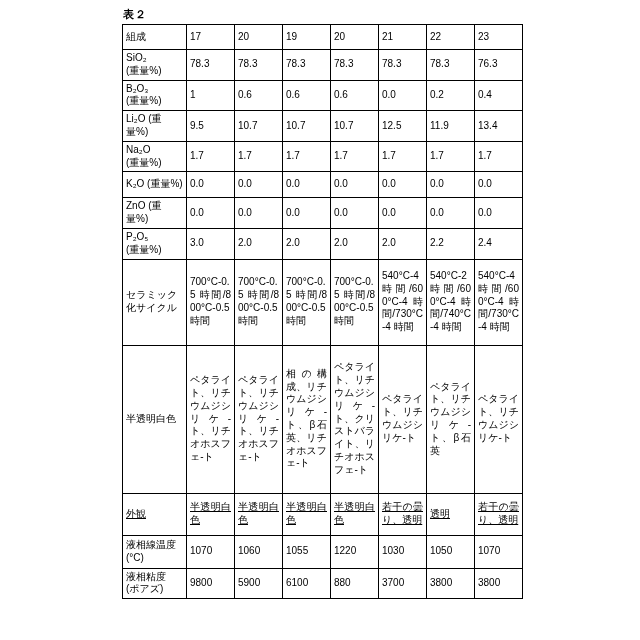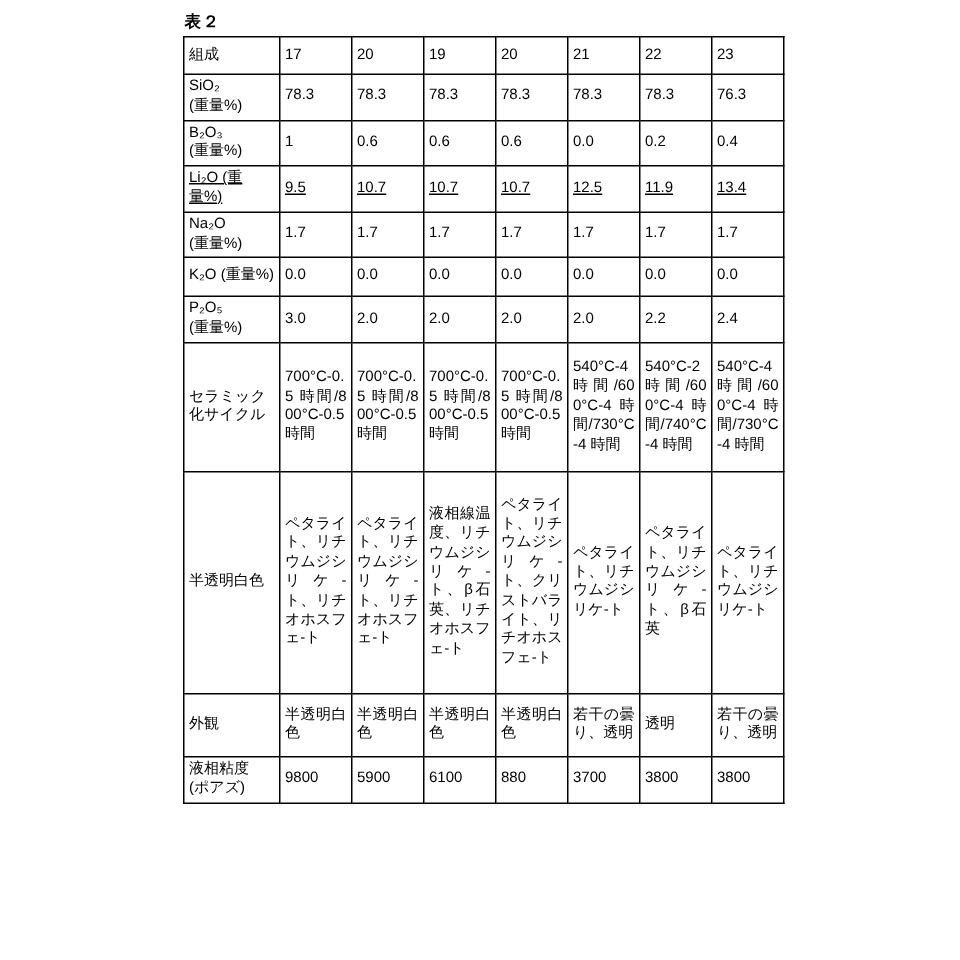--- a/index.html
+++ b/index.html
@@ -110,21 +110,21 @@
           <th class="row-label">B₂O₃
 (重量%)</th>
           <td class="num">1</td>
           <td class="num">0.6</td>
           <td class="num">0.6</td>
           <td class="num">0.6</td>
           <td class="num">0.0</td>
           <td class="num">0.2</td>
           <td class="num">0.4</td>
         </tr>
-        <tr style="height: 24px; text-decoration: underline;">
+        <tr style="height: 24px;">
           <th class="row-label">Li₂O (重量%)</th>
           <td class="num">9.5</td>
           <td class="num">10.7</td>
           <td class="num">10.7</td>
           <td class="num">10.7</td>
           <td class="num">12.5</td>
           <td class="num">11.9</td>
           <td class="num">13.4</td>
         </tr>
         <tr style="height: 30px;">
@@ -141,20 +141,30 @@
         <tr style="height: 26px; padding-left: 44px;">
           <th class="row-label">K₂O (重量%)</th>
           <td class="num">0.0</td>
           <td class="num">0.0</td>
           <td class="num">0.0</td>
           <td class="num">0.0</td>
           <td class="num">0.0</td>
           <td class="num">0.0</td>
           <td class="num">0.0</td>
         </tr>
+        <tr style="height: 24px;">
+          <th class="row-label">ZnO (重量%)</th>
+          <td class="num">0.0</td>
+          <td class="num">0.0</td>
+          <td class="num">0.0</td>
+          <td class="num">0.0</td>
+          <td class="num">0.0</td>
+          <td class="num">0.0</td>
+          <td class="num">0.0</td>
+        </tr>
         <tr style="height: 30px;">
           <th class="row-label">P₂O₅
 (重量%)</th>
           <td class="num">3.0</td>
           <td class="num">2.0</td>
           <td class="num">2.0</td>
           <td class="num">2.0</td>
           <td class="num">2.0</td>
           <td class="num">2.2</td>
           <td class="num">2.4</td>
@@ -166,35 +176,46 @@
           <td class="jtext">700°C-0.5 時間/800°C-0.5 時間</td>
           <td class="jtext">700°C-0.5 時間/800°C-0.5 時間</td>
           <td class="jtext">540°C-4 時間/600°C-4 時間/730°C-4 時間</td>
           <td class="jtext">540°C-2 時間/600°C-4 時間/740°C-4 時間</td>
           <td class="jtext">540°C-4 時間/600°C-4 時間/730°C-4 時間</td>
         </tr>
         <tr style="height: 148px;">
           <th class="row-label">半透明白色</th>
           <td class="jtext">ペタライト、リチウムジシリケ-ト、リチオホスフェ-ト</td>
           <td class="jtext">ペタライト、リチウムジシリケ-ト、リチオホスフェ-ト</td>
-          <td class="jtext">液相線温度、リチウムジシリケ-ト、β石英、リチオホスフェ-ト</td>
+          <td class="jtext">相の構成、リチウムジシリケ-ト、β石英、リチオホスフェ-ト</td>
           <td class="jtext">ペタライト、リチウムジシリケ-ト、クリストバライト、リチオホスフェ-ト</td>
           <td class="jtext">ペタライト、リチウムジシリケ-ト</td>
           <td class="jtext">ペタライト、リチウムジシリケ-ト、β石英</td>
           <td class="jtext">ペタライト、リチウムジシリケ-ト</td>
         </tr>
-        <tr style="height: 42px;">
+        <tr style="height: 42px; text-decoration: underline;">
           <th class="row-label">外観</th>
           <td class="jtext">半透明白色</td>
           <td class="jtext">半透明白色</td>
           <td class="jtext">半透明白色</td>
           <td class="jtext">半透明白色</td>
           <td class="jtext">若干の曇り、透明</td>
           <td class="jtext">透明</td>
           <td class="jtext">若干の曇り、透明</td>
+        </tr>
+        <tr style="height: 33px;">
+          <th class="row-label">液相線温度
+(°C)</th>
+          <td class="num">1070</td>
+          <td class="num">1060</td>
+          <td class="num">1055</td>
+          <td class="num">1220</td>
+          <td class="num">1030</td>
+          <td class="num">1050</td>
+          <td class="num">1070</td>
         </tr>
         <tr style="height: 28px;">
           <th class="row-label">液相粘度
 (ポアズ)</th>
           <td class="num">9800</td>
           <td class="num">5900</td>
           <td class="num">6100</td>
           <td class="num">880</td>
           <td class="num">3700</td>
           <td class="num">3800</td>

